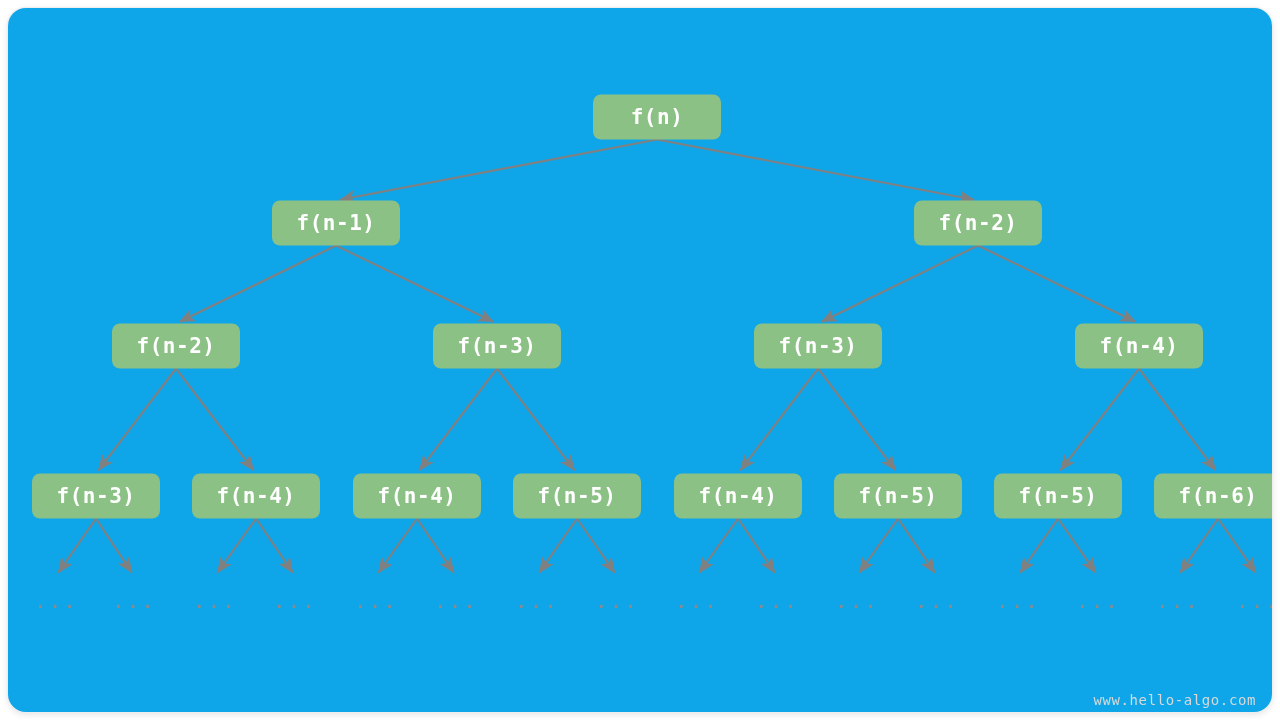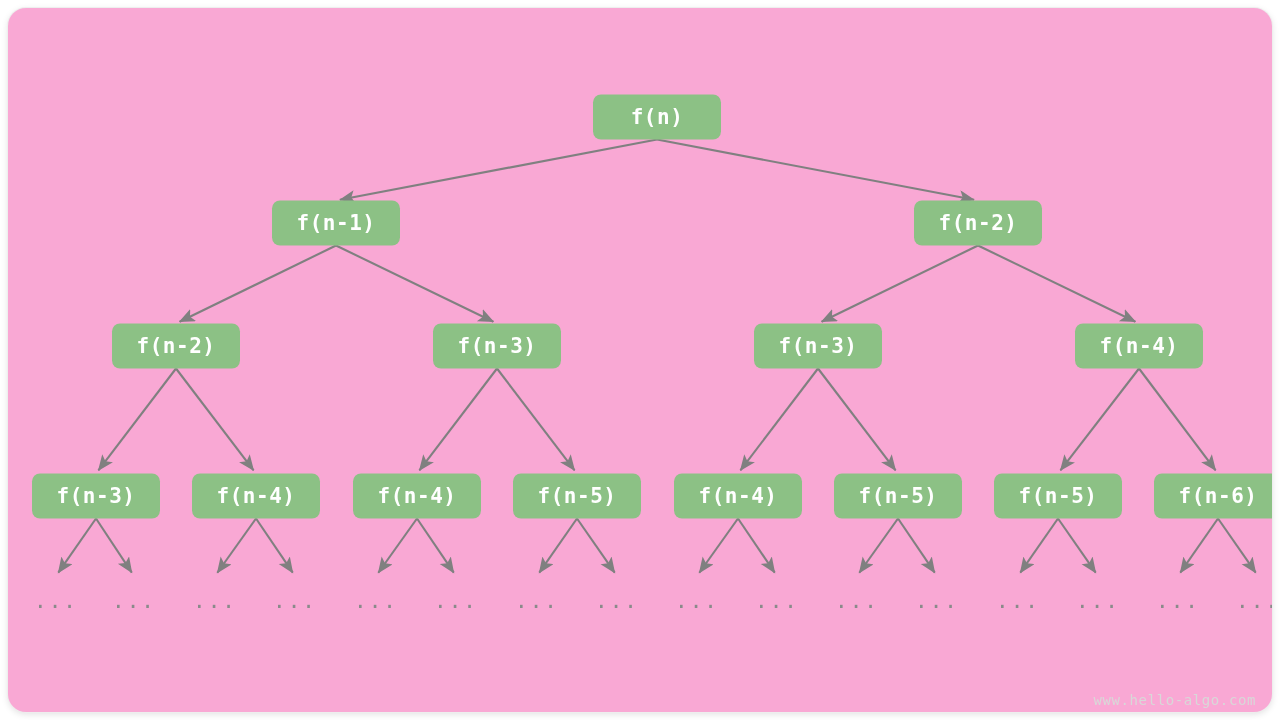--- a/index.html
+++ b/index.html
@@ -10,21 +10,21 @@
     height: 720px;
     overflow: hidden;
     font-family: "DejaVu Sans Mono", monospace;
   }
   #card {
     position: absolute;
     left: 8px;
     top: 8px;
     width: 1264px;
     height: 704px;
-    background: #f9a8d4;
+    background: #0ea5e9;
     border-radius: 18px;
     box-shadow: 0 0 0 1px #eeeeee, 0 2px 7px rgba(0,0,0,0.13);
     overflow: hidden;
   }
   #tree-svg {
     position: absolute;
     left: 0;
     top: 0;
   }
   .node-box {

